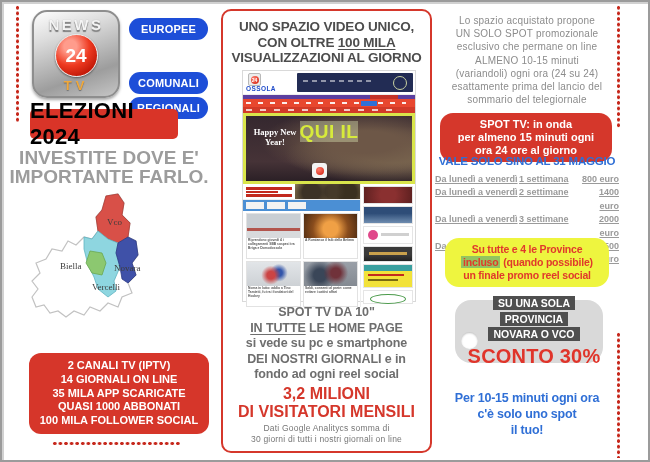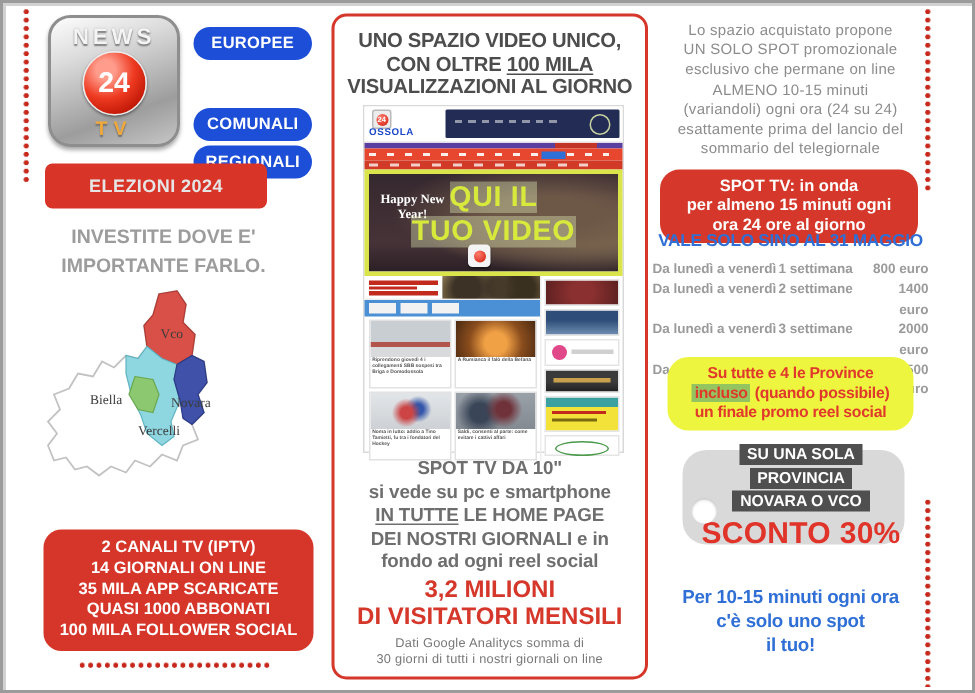--- a/index.html
+++ b/index.html
@@ -21,23 +21,23 @@
         display:flex;flex-direction:column;align-items:center;justify-content:center;box-shadow:0 2px 3px rgba(0,0,0,.35);}
   .logo-news{font-size:15px;font-weight:800;letter-spacing:2.5px;color:#f4f4f4;
              text-shadow:0 1.5px 1px #7d7d7d,0 0 1px #aaa;margin-top:1px;}
   .logo-circle{width:41px;height:41px;border-radius:50%;margin:1px 0;
                background:radial-gradient(circle at 35% 28%,#ff9c8c 0 16%,#ee3a21 48%,#bb1404 82%);
                border:1.5px solid #ececec;color:#fff;font-size:19px;font-weight:800;
                display:flex;align-items:center;justify-content:center;box-shadow:0 1px 2px rgba(0,0,0,.45);}
   .logo-tv{font-size:13px;font-weight:800;letter-spacing:4px;color:#f0a83b;text-shadow:0 1px 1px #6d6d6d;}
   .pill{left:127px;width:79px;height:22px;border-radius:12px;background:#1d4ed8;color:#fff;
         font-size:11px;font-weight:800;display:flex;align-items:center;justify-content:center;letter-spacing:.2px;}
-  .elezioni{left:28px;top:107px;width:148px;height:30px;border-radius:5px;background:#d93428;color:#e5e5e5;
-            font-size:12px;font-weight:800;display:flex;align-items:center;justify-content:center;letter-spacing:.3px;}
-  .headline{left:4px;top:146px;width:206px;font-size:13px;font-weight:800;color:#9c9c9c;line-height:19px;}
+  .elezioni{left:28px;top:107px;width:148px;height:30px;border-radius:5px;background:#d93428;color:#000000;
+            font-size:22px;font-weight:800;display:flex;align-items:center;justify-content:center;letter-spacing:.3px;}
+  .headline{left:4px;top:146px;width:206px;font-size:19px;font-weight:800;color:#9c9c9c;line-height:19px;}
   .stats{left:27px;top:351px;width:180px;border-radius:12px;background:#d6362a;color:#fff;
          font-size:11px;font-weight:800;line-height:13.8px;padding:6px 0;}
   .map-label{font-family:"Liberation Serif",serif;fill:#3c3c3c;font-size:9px;}
 
   
   .card{left:219px;top:7px;width:211px;height:444px;border:2px solid #d5372b;border-radius:10px;box-sizing:border-box;}
   .card-title{left:0;top:8px;width:100%;font-size:13.5px;font-weight:800;color:#4d4d4d;line-height:15.5px;letter-spacing:-.2px;}
   .u{text-decoration:underline;text-underline-offset:2px;}
   .shot{left:19px;top:59px;width:172px;height:230px;border:1px solid #d9d9d9;box-sizing:content-box;background:#fff;}
   .sh-header{position:relative;height:23px;background:#fff;border-bottom:1px solid #eee;}
@@ -111,21 +111,21 @@
   .body-txt{left:0;top:294px;width:100%;font-size:12.5px;font-weight:800;color:#6e6e6e;line-height:15.5px;letter-spacing:-.1px;}
   .highlight{left:0;top:374px;width:100%;font-size:16px;font-weight:800;color:#d5372b;line-height:17.5px;}
   .footnote{left:0;top:412px;width:100%;font-size:8.5px;color:#777;line-height:10.5px;letter-spacing:.2px;}
 
   
   .r-intro{left:433px;top:12px;width:184px;font-size:10px;color:#8c8c8c;line-height:13.2px;letter-spacing:.2px;}
   .r-badge{left:438px;top:111px;width:172px;border-radius:13px;background:#d5372b;color:#fff;
            font-size:11px;font-weight:800;line-height:13px;padding:5px 0;}
   .r-deadline{left:433px;top:153px;width:184px;font-size:11.5px;font-weight:800;color:#2f6fd6;letter-spacing:-.2px;}
   .prices{left:433px;top:171px;width:184px;font-size:9px;color:#9a9a9a;font-weight:700;line-height:13.4px;}
-  .prow{display:grid;grid-template-columns:84px 58px 42px;}
+  .prow{display:grid;grid-template-columns:84px 58px 42px;text-decoration:underline;}
   .prow span:nth-child(3){text-align:right;}
   .yellow{left:443px;top:236px;width:164px;border-radius:14px;background:#eef53f;color:#e0392c;
           font-size:10.5px;font-weight:800;line-height:13px;padding:5px 0;letter-spacing:-.2px;}
   .hl-green{background:#93c45f;padding:0 2px;}
   .tag{left:453px;top:298px;width:148px;height:63px;border-radius:16px;background:#d9d9d9;
        display:flex;flex-direction:column;align-items:center;justify-content:center;padding-left:10px;box-sizing:border-box;}
   .tag-hole{position:absolute;left:6px;top:32px;width:17px;height:17px;border-radius:50%;background:#fff;box-shadow:inset 0 1px 2px rgba(0,0,0,.25);}
   .tag-line{display:inline-block;background:#4f4f4f;color:#fff;font-size:10.5px;font-weight:800;
             line-height:12px;padding:1px 5px;margin:.8px 0;}
   .tag-off{font-size:20px;font-weight:800;color:#e0342a;margin-top:3px;letter-spacing:.2px;}
@@ -211,21 +211,20 @@
         <div class="nav-txt2"></div>
       </div>
 
       <div class="video">
         <div class="happy">
           <div>Happy New</div>
           <div>Year!</div>
         </div>
         <div class="ovl">
           <span>QUI IL</span>
-          <span>TUO VIDEO</span>
         </div>
         <div class="app-icon">
             <i></i>
           </div>
       </div>
 
       <div class="sh-bottom">
         <div class="col-news">
           <div class="banner-strip">
             <div class="aquila">
@@ -275,25 +274,25 @@
             </div>
           <div class="sb sb6">
               <i></i>
             </div>
         </div>
       </div>
     </div>
 
     <div class="abs body-txt ctr">
       <div>SPOT TV DA 10"</div>
-      <div>si vede su pc e smartphone</div>
       <div>
         <span class="u">IN TUTTE</span>
         <span>LE HOME PAGE</span>
       </div>
+      <div>si vede su pc e smartphone</div>
       <div>DEI NOSTRI GIORNALI e in</div>
       <div>fondo ad ogni reel social</div>
     </div>
 
     <div class="abs highlight ctr">
       <div>3,2 MILIONI</div>
       <div>DI VISITATORI MENSILI</div>
     </div>
 
     <div class="abs footnote ctr">

